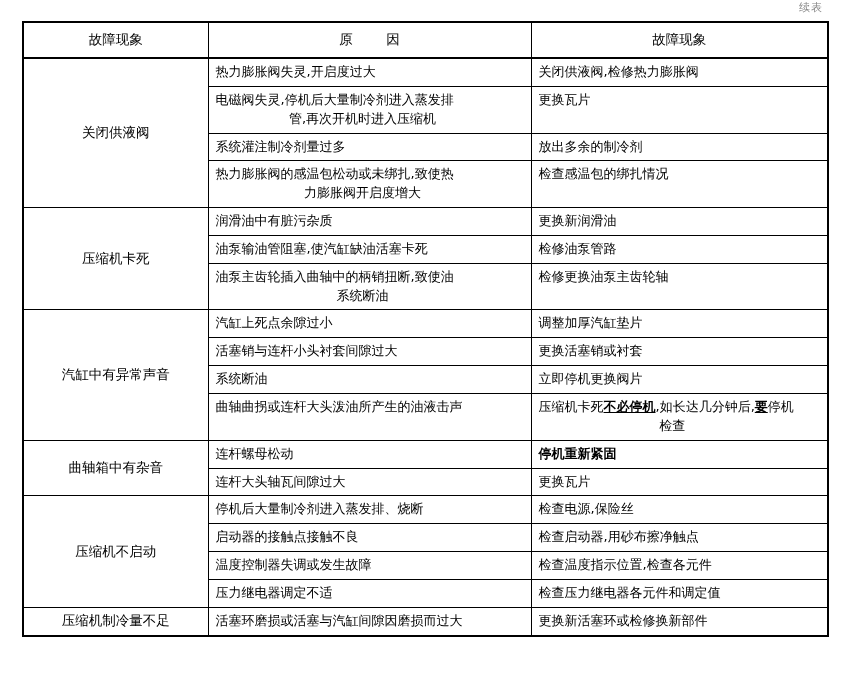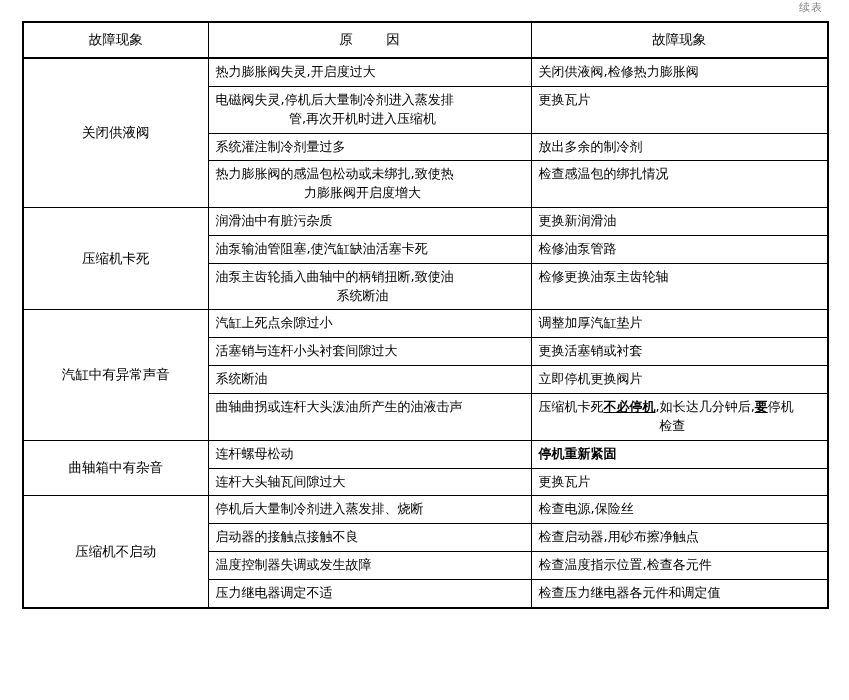--- a/index.html
+++ b/index.html
@@ -195,16 +195,25 @@
           <div class="line">压力继电器调定不适</div>
         </td>
         <td class="cell">
           <div class="line">检查电源,保险丝</div>
           <div class="line">检查启动器,用砂布擦净触点</div>
           <div class="line">检查温度指示位置,检查各元件</div>
           <div class="line">检查压力继电器各元件和调定值</div>
         </td>
       </tr>
 
+      <tr class="group-top">
+        <td class="cat">压缩机制冷量不足</td>
+        <td class="cell">
+          <div class="line">活塞环磨损或活塞与汽缸间隙因磨损而过大</div>
+        </td>
+        <td class="cell">
+          <div class="line">更换新活塞环或检修换新部件</div>
+        </td>
+      </tr>
 
     </tbody>
   </table>
 </div>
 
 </body></html>

